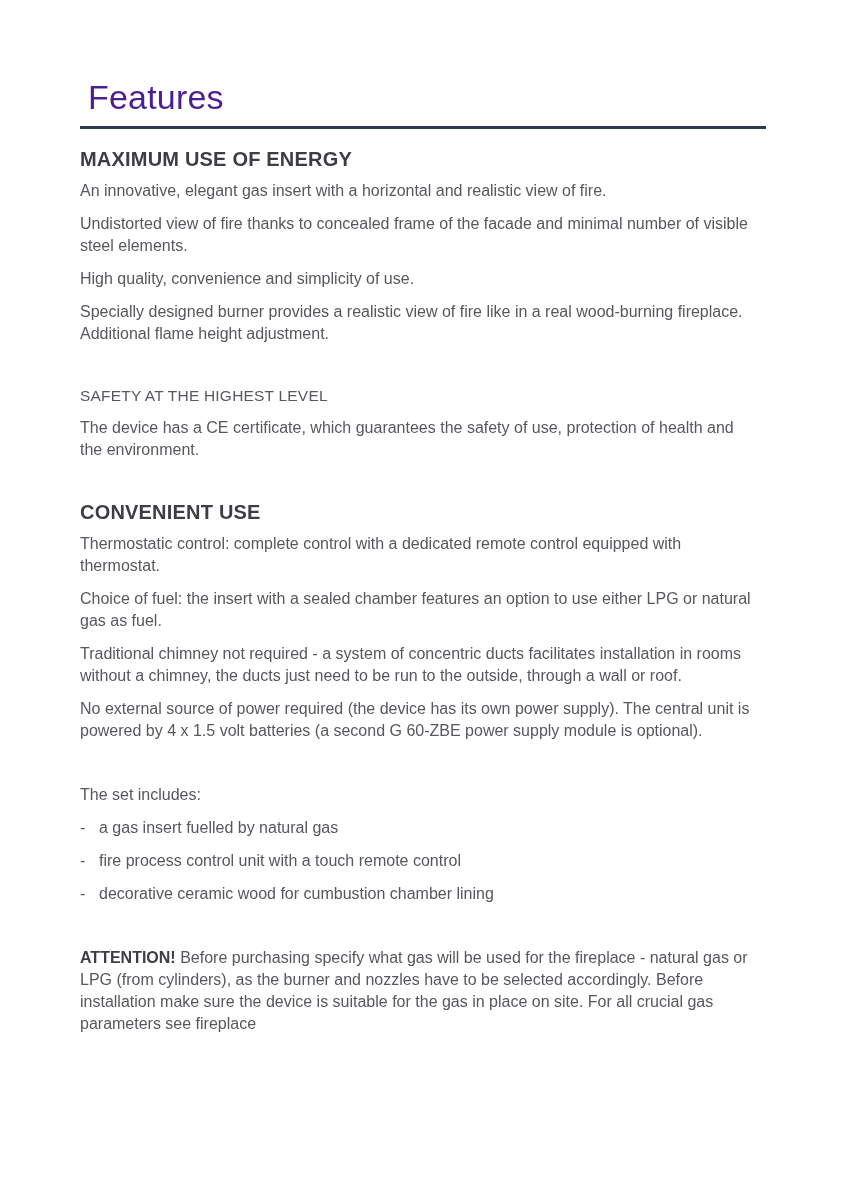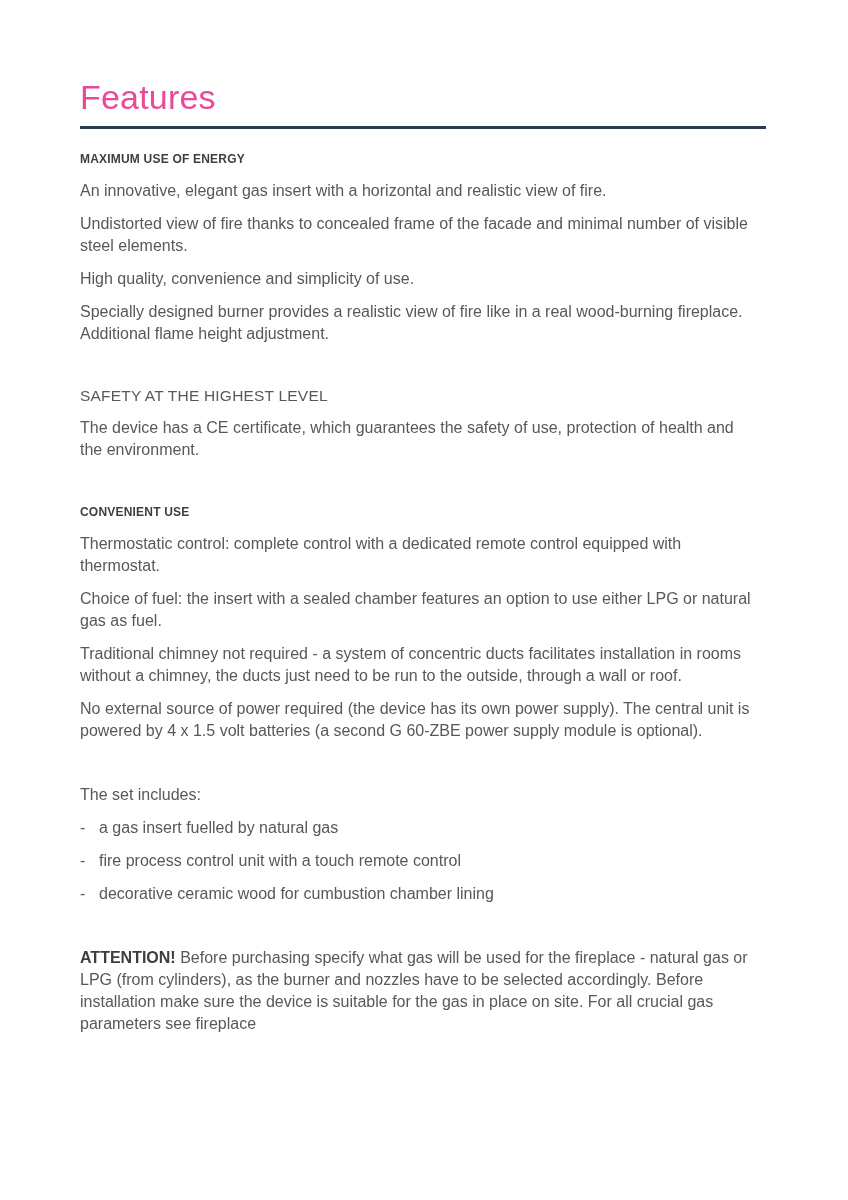--- a/index.html
+++ b/index.html
@@ -12,37 +12,37 @@
     position: relative;
     overflow: hidden;
   }
   .page {
     position: relative;
     width: 848px;
     height: 1200px;
     padding: 0 82px 0 80px;
   }
   h1.doc-title {
-    margin: 76px 0 0 0;
+    margin: 76px 0 0 8px;
     font-size: 34px;
     line-height: 42px;
     font-weight: 400;
-    color: #ec4899;
+    color: #4c1d95;
     letter-spacing: 0.2px;
   }
   .title-rule {
     height: 3px;
     background: #2e3a50;
     margin-top: 8px;
   }
   .section { margin-top: 42px; }
   .section.first { margin-top: 21px; }
   h2.sec-heading {
     margin: 0 0 12px 0;
-    font-size: 12px;
+    font-size: 20px;
     line-height: 18px;
     font-weight: 700;
     color: #3b3e43;
     letter-spacing: 0.2px;
   }
   h2.sec-heading.regular {
     font-weight: 400;
     color: #55585c;
     font-size: 15.5px;
   }

